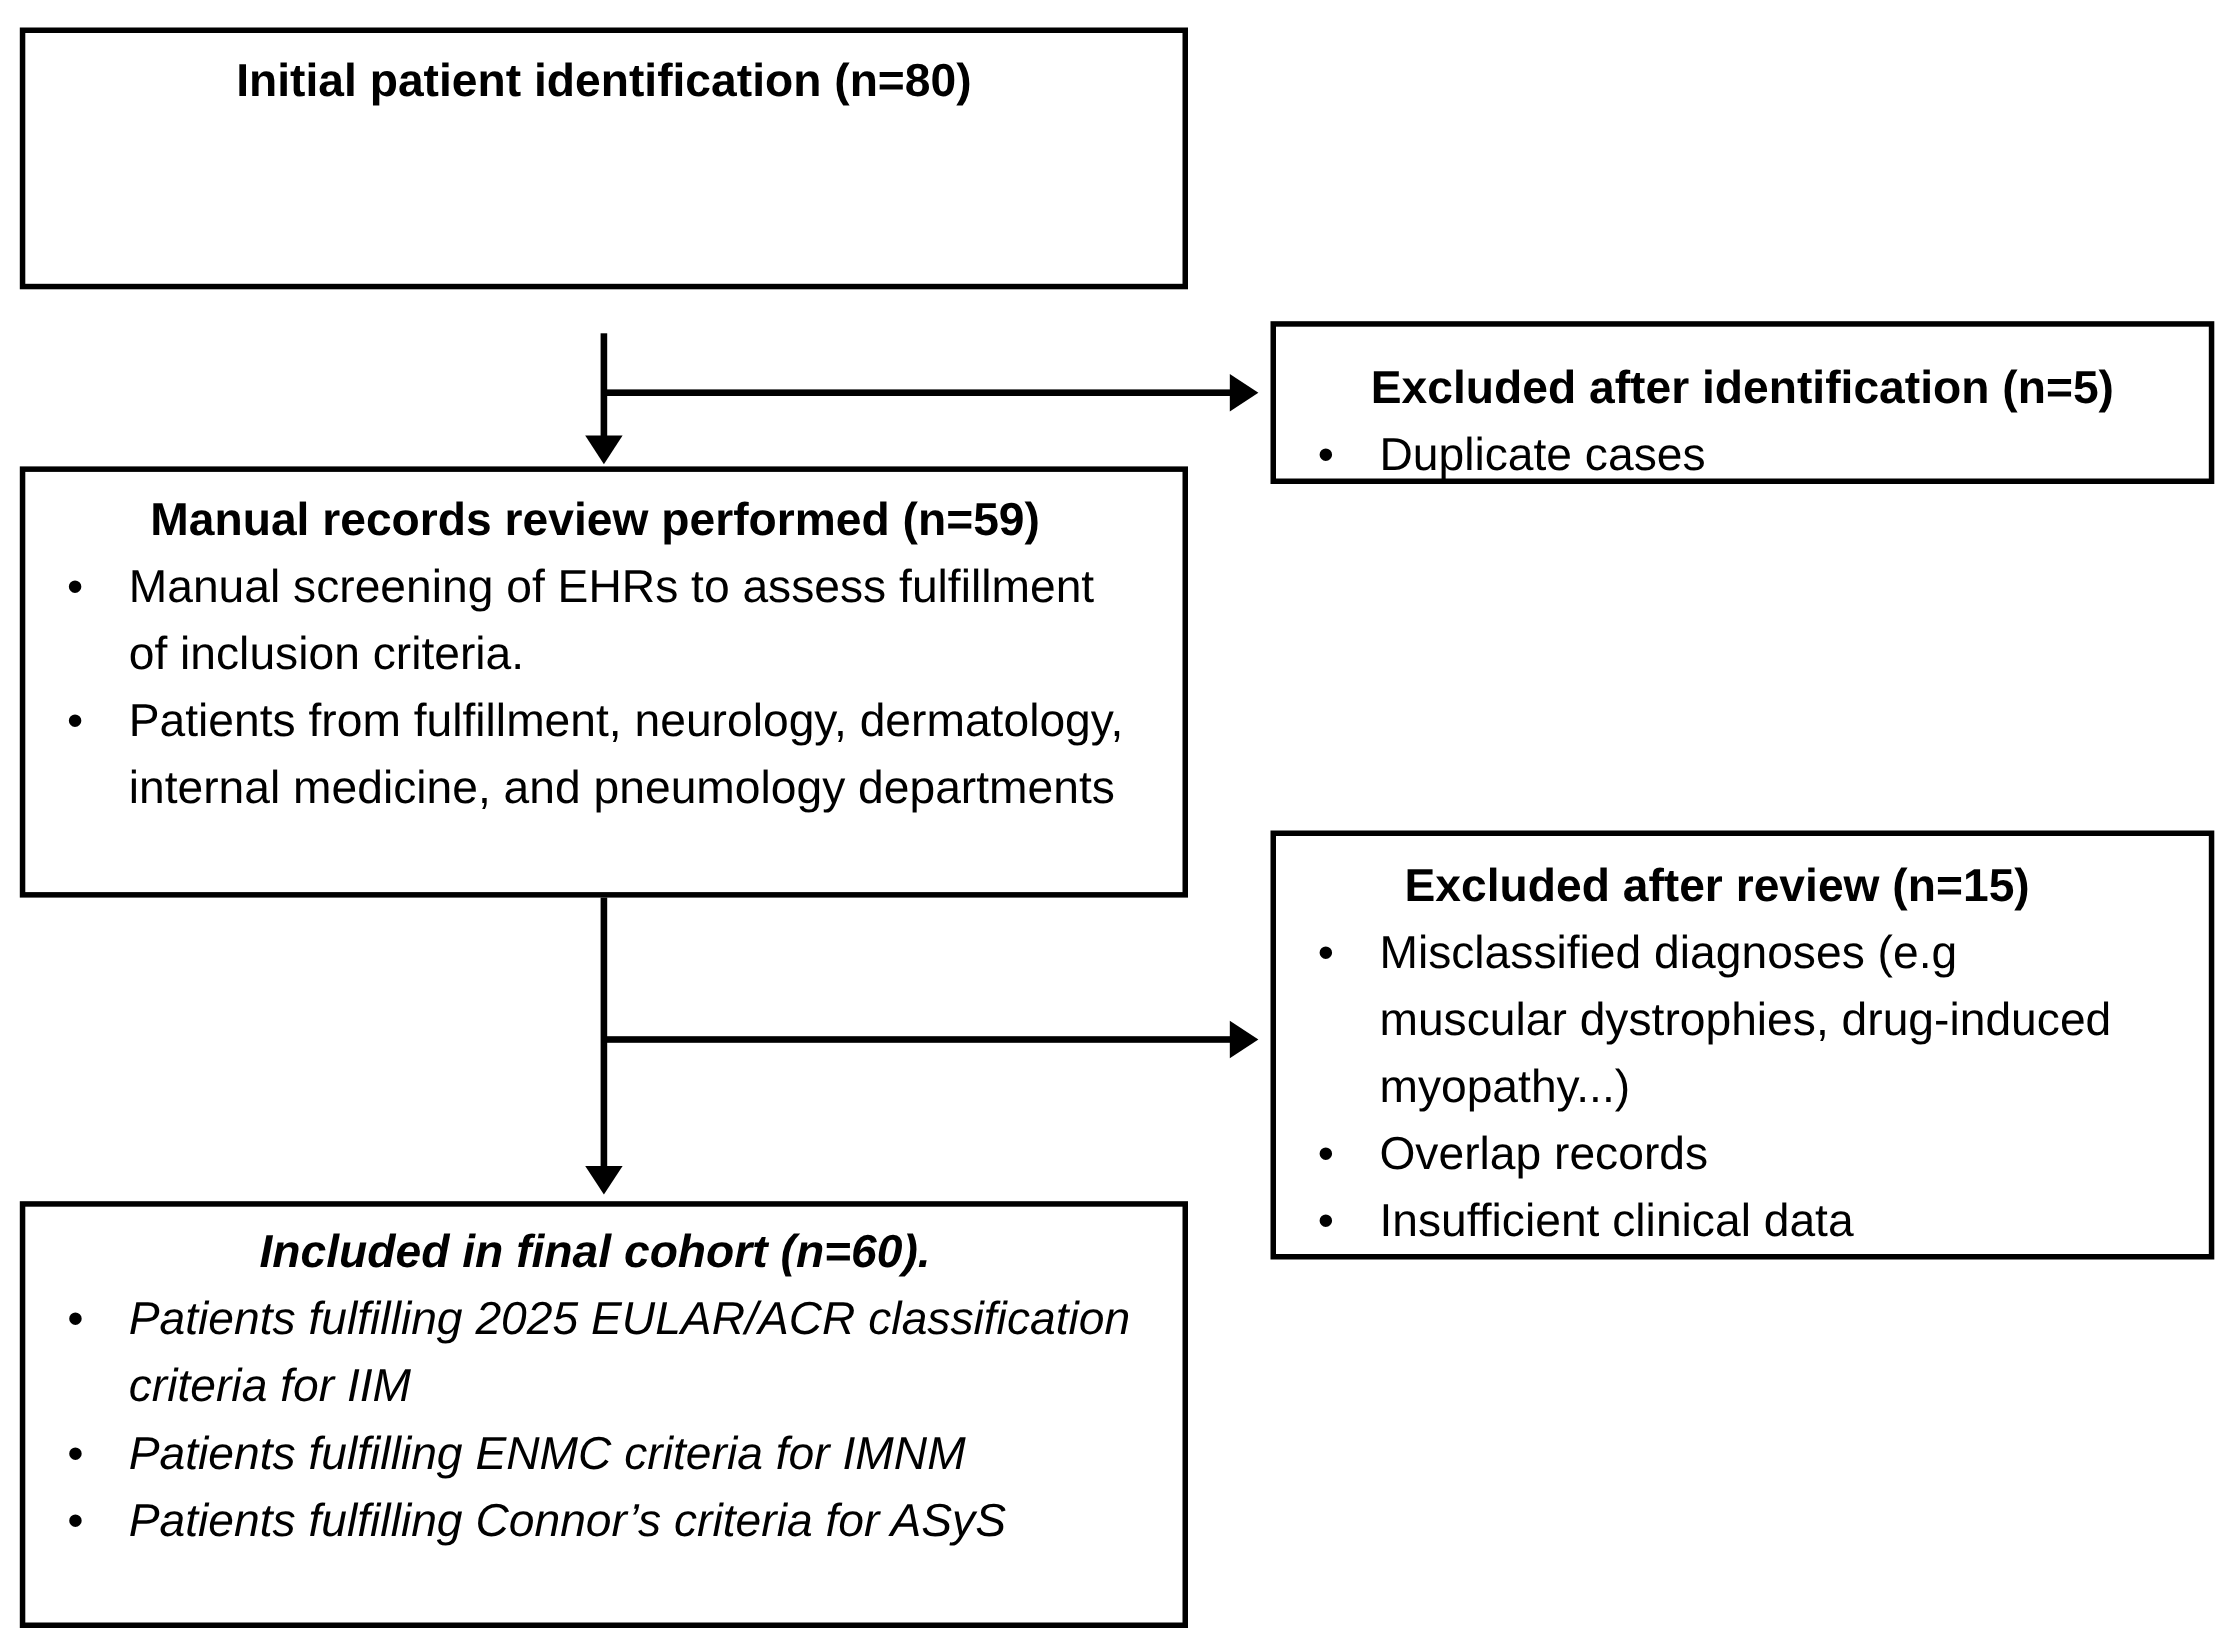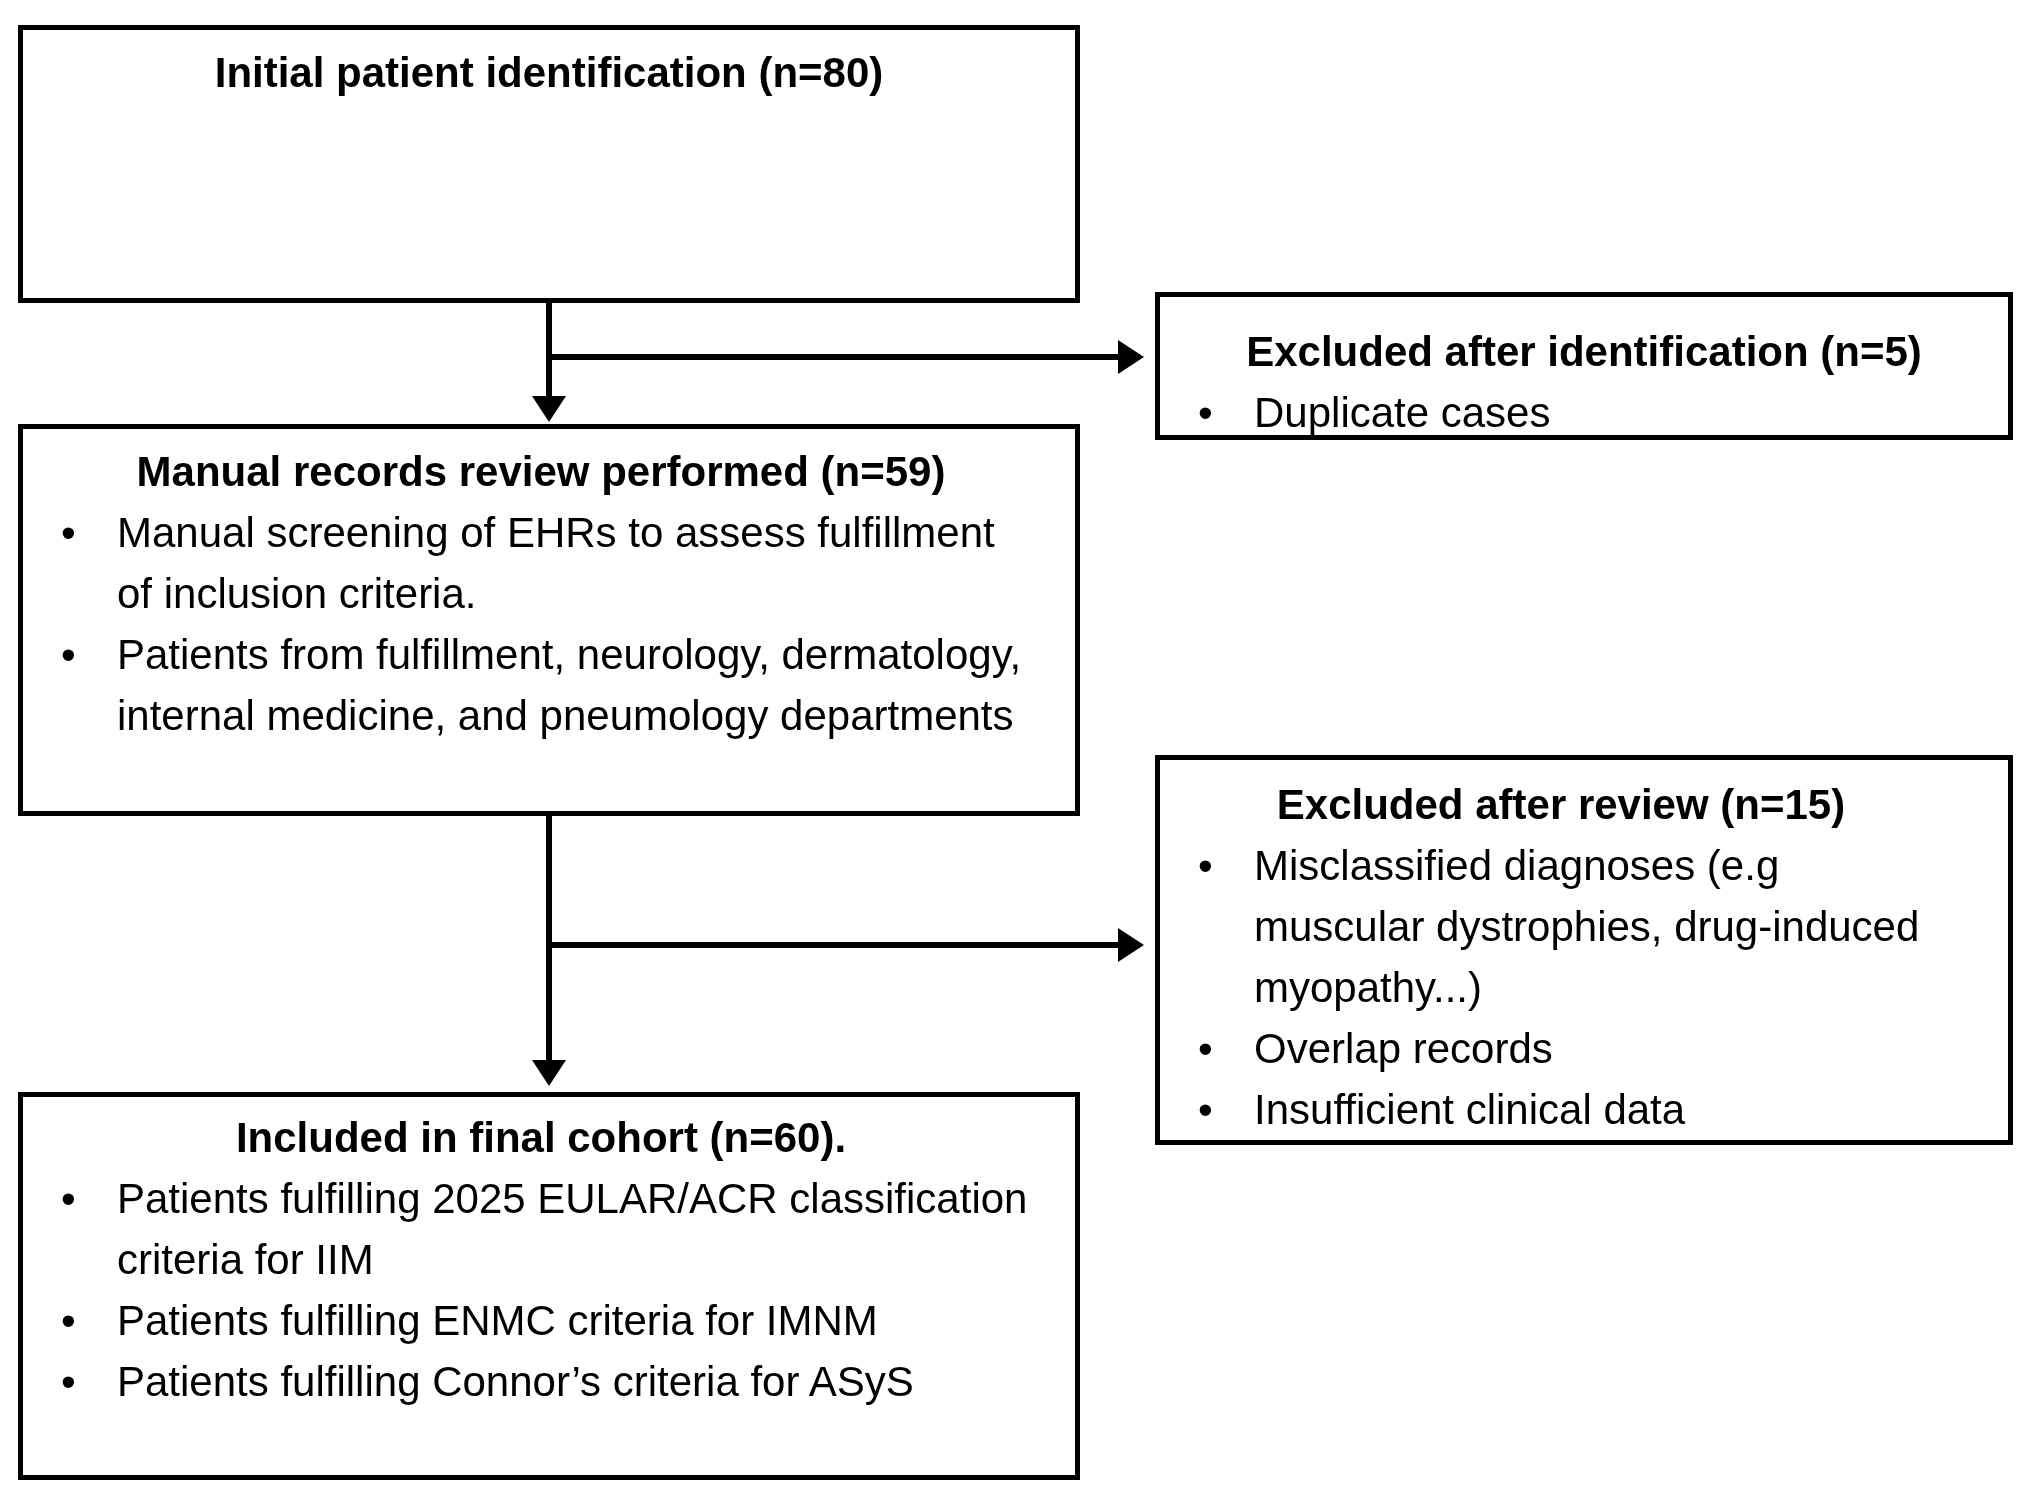--- a/index.html
+++ b/index.html
@@ -24,25 +24,25 @@
     font-weight: 700;
     text-align: center;
   }
   .fbox .body-center { text-align: center; }
   .bullets { list-style: none; }
   .bullets li { display: flex; align-items: flex-start; }
   .bullets .dot { flex: 0 0 70px; padding-left: 14px; }
   .bullets .btext { flex: 1 1 auto; }
 
   
-  #box-initial   { left: 18px;   top: 25px;   width: 1062px; height: 278px; padding: 12px 45px; }
+  #box-initial   { left: 18px;   top: 25px;   width: 1062px; height: 238px; padding: 12px 45px; }
   #box-excl-id   { left: 1155px; top: 292px;  width: 858px;  height: 148px; padding: 24px 24px; }
   #box-manual    { left: 18px;   top: 424px;  width: 1062px; height: 392px; padding: 12px 40px 12px 24px; }
   #box-excl-rev  { left: 1155px; top: 755px;  width: 858px;  height: 390px; padding: 14px 70px 8px 24px; }
-  #box-final     { left: 18px;   top: 1092px; width: 1062px; height: 388px; padding: 10px 40px 10px 24px; }
+  #box-final     { left: 18px;   top: 1092px; width: 1062px; height: 388px; padding: 10px 40px 10px 24px; font-style: italic; }
 
   
   .vline, .hline { position: absolute; background: #000000; }
   #v1 { left: 546px; top: 303px; width: 6px;  height: 94px; }
   #h1 { left: 549px; top: 354px; width: 570px; height: 6px; }
   #v2 { left: 546px; top: 816px; width: 6px;  height: 246px; }
   #h2 { left: 549px; top: 942px; width: 570px; height: 6px; }
   .arrow-down {
     position: absolute; width: 0; height: 0;
     border-left: 17px solid transparent;

